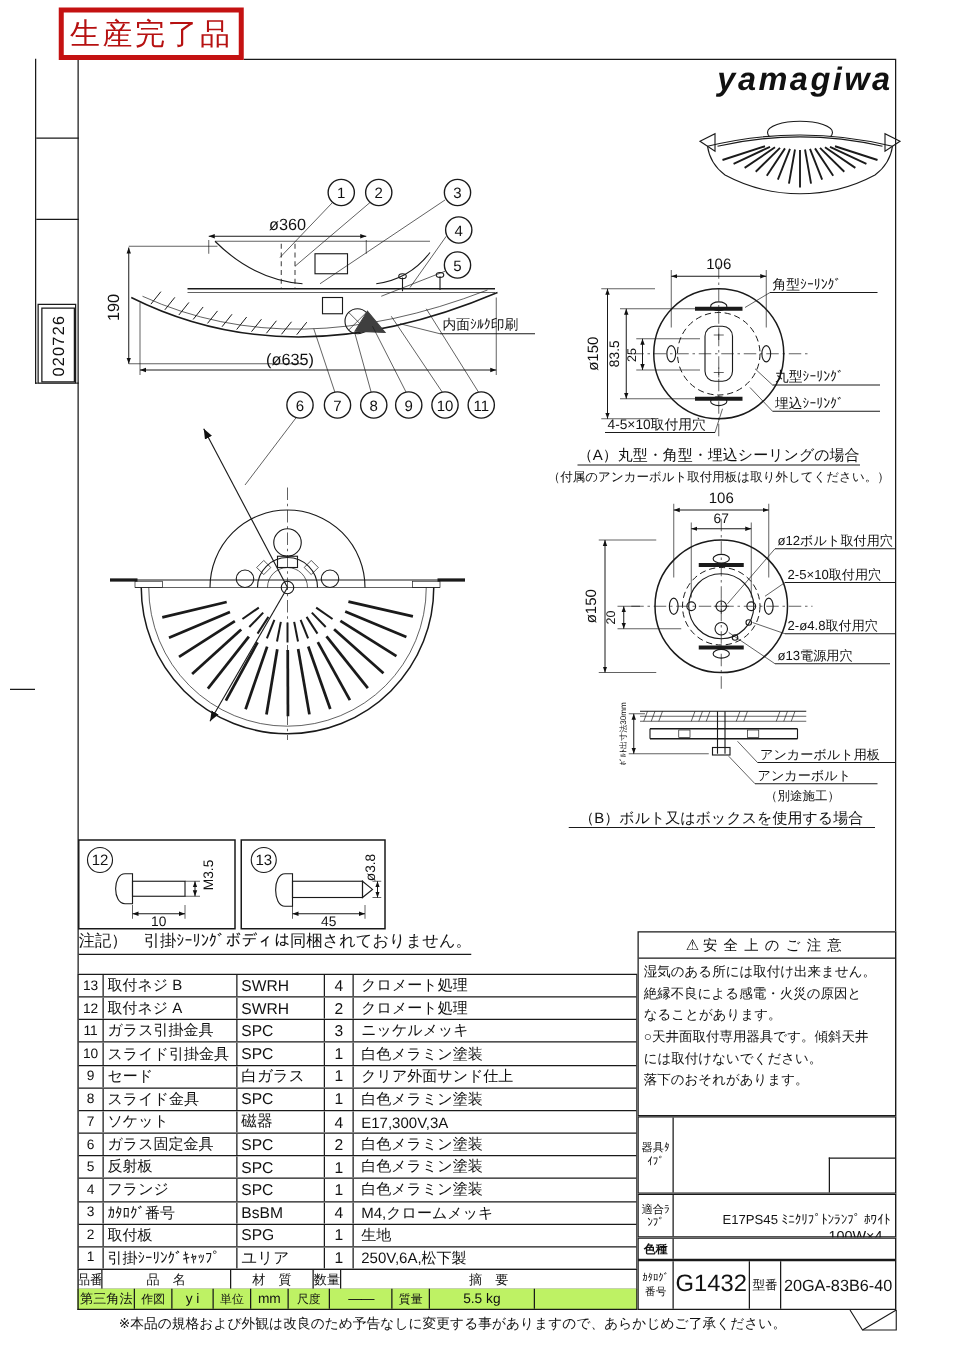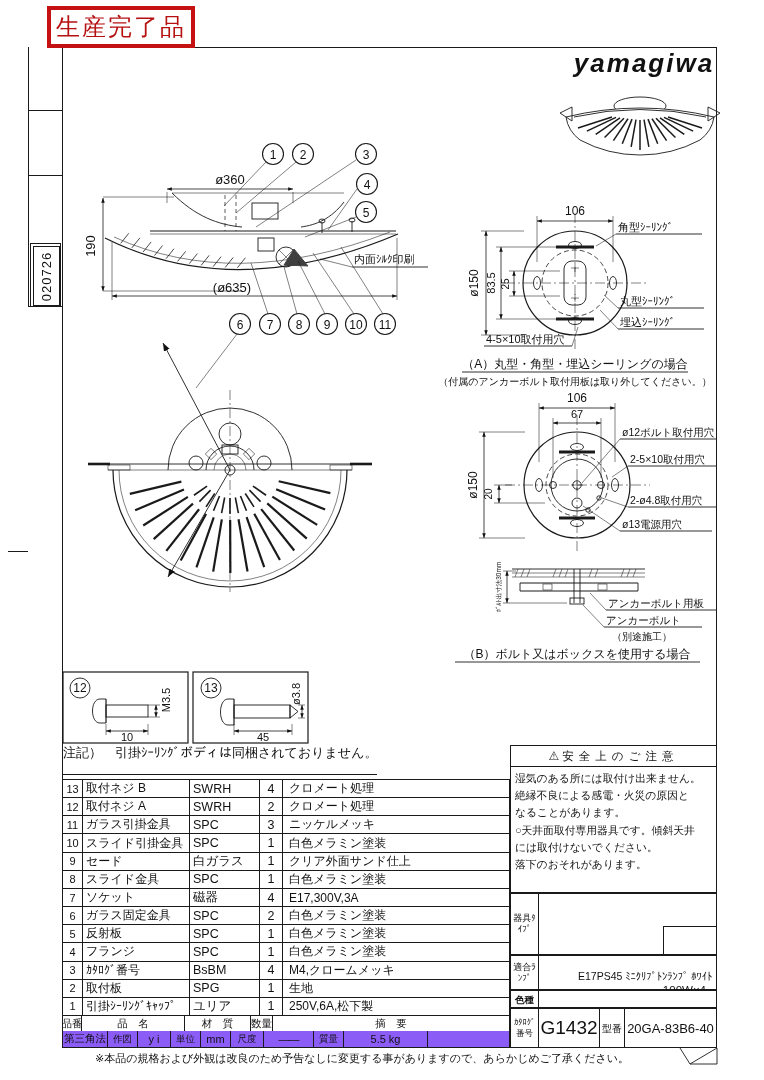--- a/index.html
+++ b/index.html
@@ -12,35 +12,35 @@
   .stamp span{font-family:"Liberation Serif","DejaVu Serif",serif;font-size:24px;color:#b61111;letter-spacing:2px;white-space:nowrap;}
   
   .lstrip{left:28px;top:47px;width:35px;height:260px;border-left:1px solid #1a1a1a;border-bottom:1px solid #1a1a1a;}
   .lstrip .div1{position:absolute;left:0;top:63px;width:100%;border-top:1px solid #1a1a1a;}
   .lstrip .div2{position:absolute;left:0;top:128px;width:100%;border-top:1px solid #1a1a1a;}
   .revbox{left:30px;top:243px;width:31px;height:64px;border:1px solid #1a1a1a;padding:2px;z-index:4;background:#fff;}
   .revbox .in{width:100%;height:100%;border:1px solid #1a1a1a;display:flex;align-items:center;justify-content:center;}
   .revbox .in span{transform:rotate(-90deg);font-size:13px;letter-spacing:1px;white-space:nowrap;}
   .tick{left:8px;top:551px;width:20px;height:0;border-top:1.6px solid #1a1a1a;}
   
-  .note{left:63px;top:744px;font-size:13px;border-bottom:1.4px solid #1a1a1a;padding-bottom:12px;white-space:nowrap;z-index:5;}
+  .note{left:63px;top:744px;font-size:13px;border-bottom:1.4px solid #1a1a1a;padding-bottom:1px;white-space:nowrap;z-index:5;}
   
   .ptable{left:62px;top:779px;width:448px;height:237px;border:1px solid #1a1a1a;display:flex;flex-direction:column;background:#fff;z-index:3;}
   .prow{flex:1;display:flex;border-bottom:1px solid #1a1a1a;align-items:center;font-size:12px;white-space:nowrap;overflow:hidden;}
   .prow:last-child{border-bottom:none;}
   .pc{height:100%;display:flex;align-items:center;border-right:1px solid #1a1a1a;overflow:hidden;}
   .pc-no{width:19px;justify-content:center;font-size:11px;}
   .pc-name{width:103px;padding-left:3px;}
   .pc-material{width:66px;padding-left:3px;font-size:12.5px;}
   .pc-qty{width:22px;justify-content:center;font-size:12.5px;}
   .pc-remarks{flex:1;padding-left:6px;border-right:none;}
   .phead{left:62px;top:1015px;width:448px;height:17px;border:1px solid #1a1a1a;display:flex;background:#fff;z-index:3;font-size:10.5px;}
   .phead div{display:flex;align-items:center;justify-content:center;border-right:1px solid #1a1a1a;box-sizing:border-box;height:100%;overflow:hidden;white-space:nowrap;}
   .phead div:last-child{border-right:none;}
-  .pfoot{left:62px;top:1031px;width:448px;height:17px;border:1px solid #1a1a1a;border-top:none;display:flex;background:#8b5cf6;z-index:3;white-space:nowrap;}
+  .pfoot{left:62px;top:1031px;width:448px;height:17px;border:1px solid #1a1a1a;border-top:none;display:flex;background:#bef264;z-index:3;white-space:nowrap;}
   .pfoot div{display:flex;align-items:center;justify-content:center;border-right:1px solid #1a1a1a;box-sizing:border-box;height:100%;overflow:hidden;}
   .pfoot .lab{font-size:9.5px;}
   .pfoot .val{font-size:11px;}
   .pfoot div:last-child{border-right:none;}
   
   .safety{left:510px;top:745px;width:207px;height:148px;border:1px solid #1a1a1a;background:#fff;z-index:3;}
   .safety .stitle{height:20px;border-bottom:1px solid #1a1a1a;display:flex;align-items:center;justify-content:center;font-size:11.5px;letter-spacing:5px;white-space:nowrap;}
   .safety .stitle .wicon{letter-spacing:0;margin-right:3px;font-size:12px;}
   .safety .sbody{padding:3px 4px 0 4px;font-size:10.8px;line-height:17.2px;white-space:nowrap;}
   

